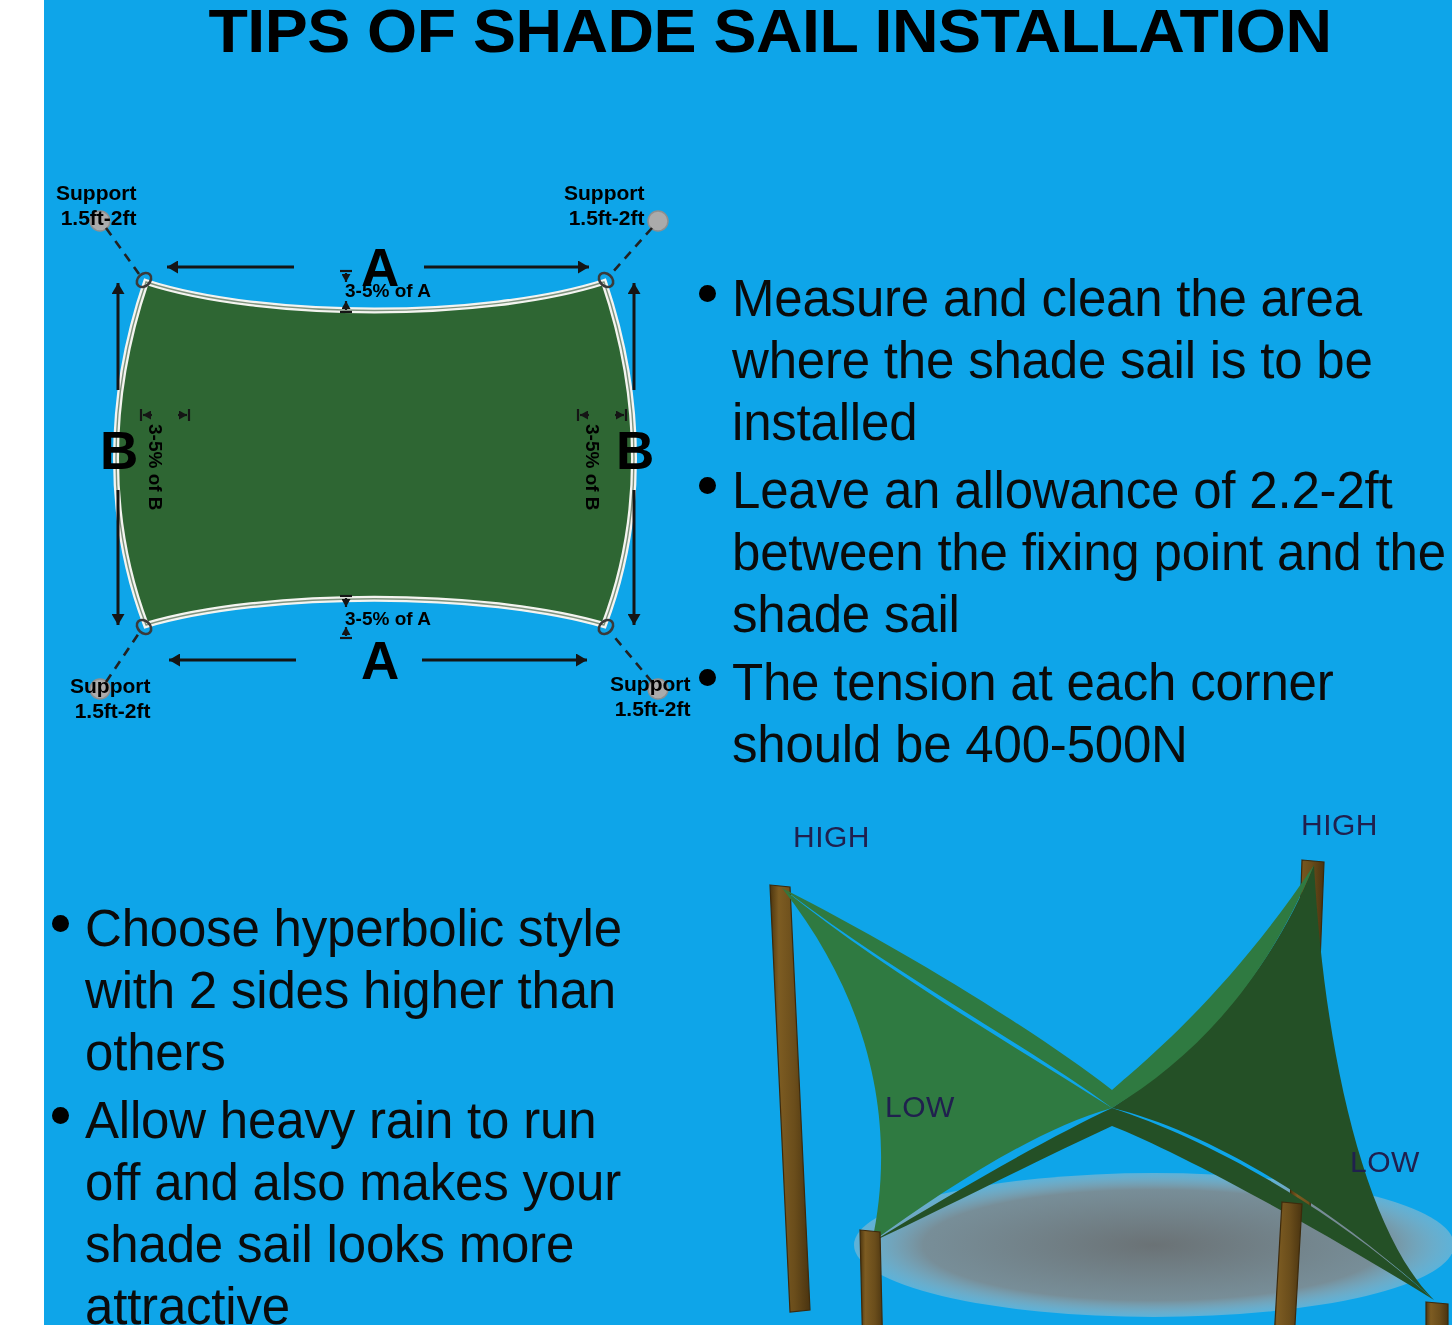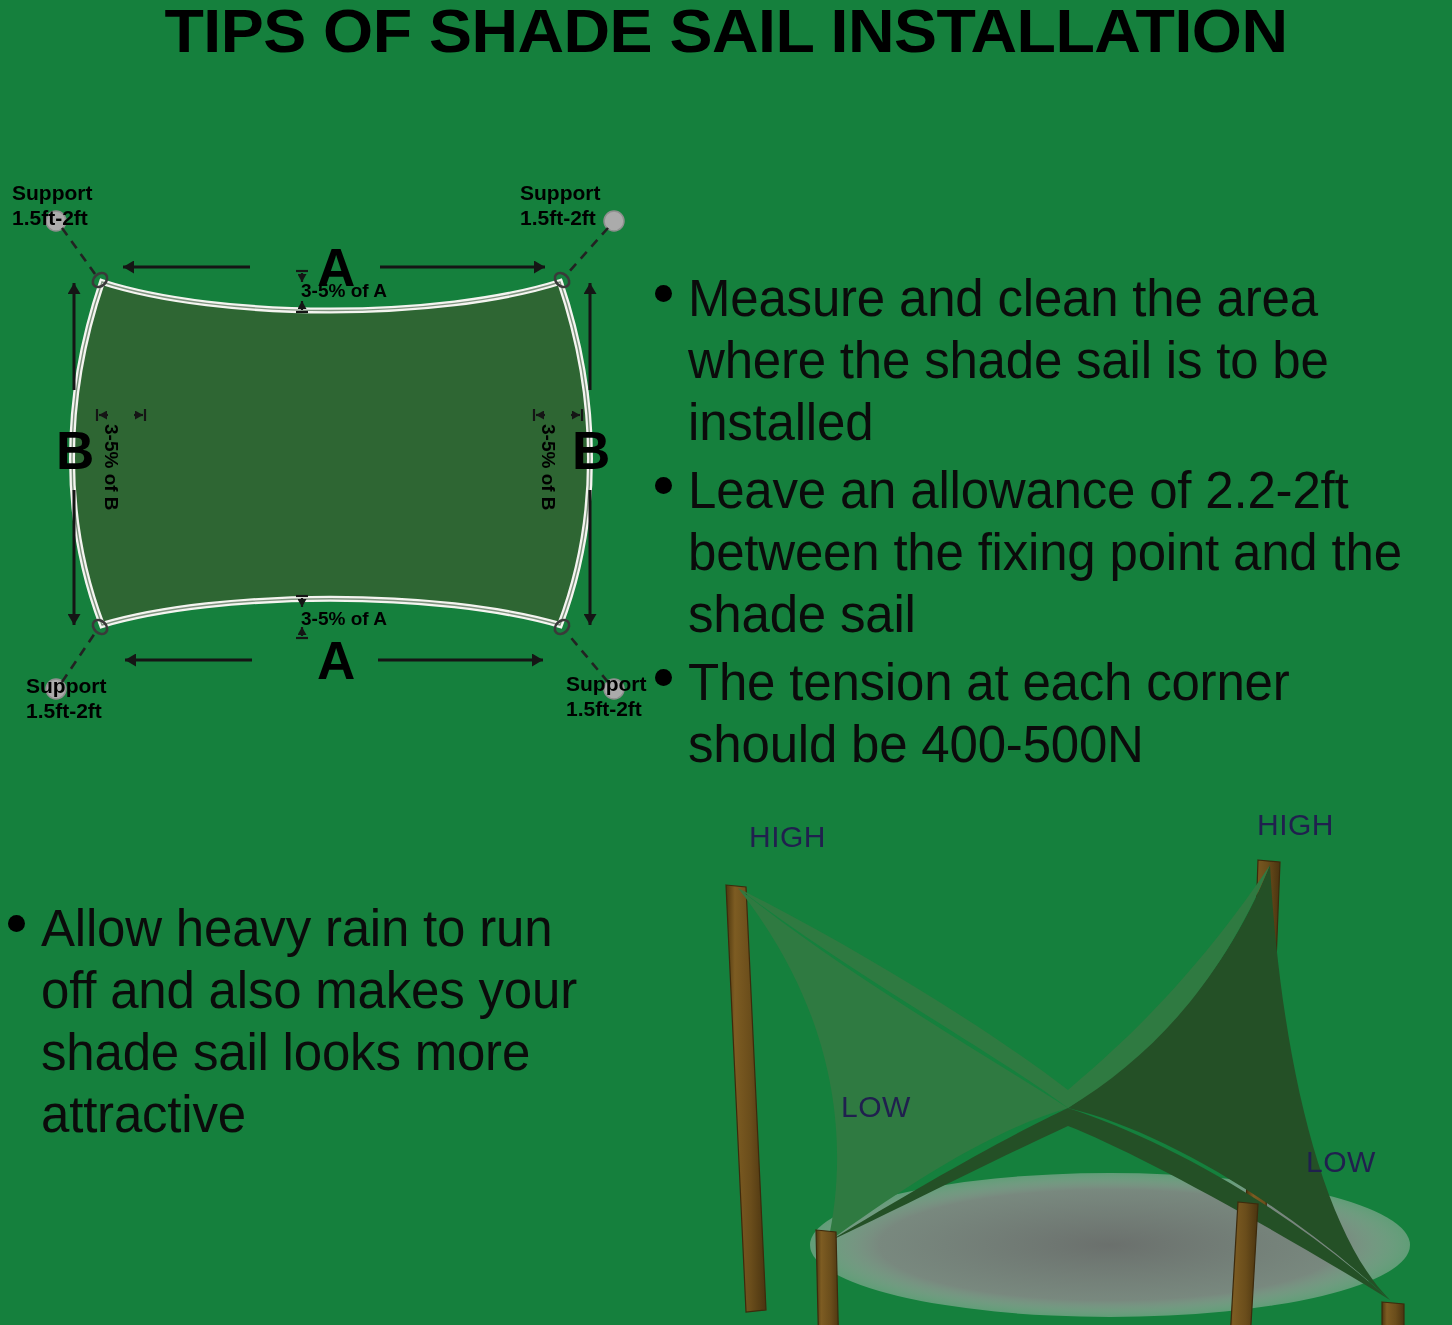--- a/index.html
+++ b/index.html
@@ -1,21 +1,21 @@
 <!DOCTYPE html>
 <html><head>
 <meta charset="utf-8">
 <style>
   html,body{margin:0;padding:0;background:#ffffff;}
   body{
     width:1452px;height:1325px;position:relative;overflow:hidden;
     font-family:"Liberation Sans","DejaVu Sans",sans-serif;
     color:#000000;
   }
-  .page{position:absolute;inset:0;background:#15803d;}
+  .page{position:absolute;inset:0;background:#0ea5e9;margin-left:44px;}
 
   
   .title{
     position:absolute;left:0;top:-2px;width:1452px;
     text-align:center;
     font-family:"Liberation Sans","DejaVu Sans",sans-serif;
     font-weight:bold;
     font-size:62px;
     letter-spacing:-0.5px;
     line-height:66px;
@@ -51,21 +51,21 @@
   #bullets-left .bullet-text{width:580px;}
 
   
   .dlabel{
     position:absolute;
     font-family:"Liberation Sans","DejaVu Sans",sans-serif;
     font-weight:bold;
     color:#000;
     white-space:nowrap;
   }
-  .support-lbl{font-size:21px;line-height:25px;text-align:left;font-weight:bold;}
+  .support-lbl{font-size:21px;line-height:25px;text-align:right;font-weight:bold;}
   .pct-lbl{font-size:19px;font-weight:bold;}
   .pct-vert{
     transform-origin:left top;
     transform:rotate(90deg);
   }
   .big-letter{font-size:53px;font-weight:bold;line-height:53px;}
 
   .hl-lbl{
     position:absolute;
     font-family:"Liberation Sans","DejaVu Sans",sans-serif;
@@ -218,20 +218,24 @@
       <span class="bullet-dot"></span>
       <span class="bullet-text">Leave an allowance of 2.2-2ft between the fixing point and the shade sail</span>
     </div>
     <div class="bullet-row">
       <span class="bullet-dot"></span>
       <span class="bullet-text">The tension at each corner should be 400-500N</span>
     </div>
   </div>
 
   <div class="bullets" id="bullets-left">
+    <div class="bullet-row">
+      <span class="bullet-dot"></span>
+      <span class="bullet-text">Choose hyperbolic style with 2 sides higher than others</span>
+    </div>
     <div class="bullet-row">
       <span class="bullet-dot"></span>
       <span class="bullet-text">Allow heavy rain to run off and also makes your shade sail looks more attractive</span>
     </div>
   </div>
 
   <svg class="svg-abs" style="left:660px;top:790px;" width="792" height="535" viewBox="0 0 792 535">
 
     <defs>
       <radialGradient id="grdShadow" cx="50%" cy="50%" r="62%">

